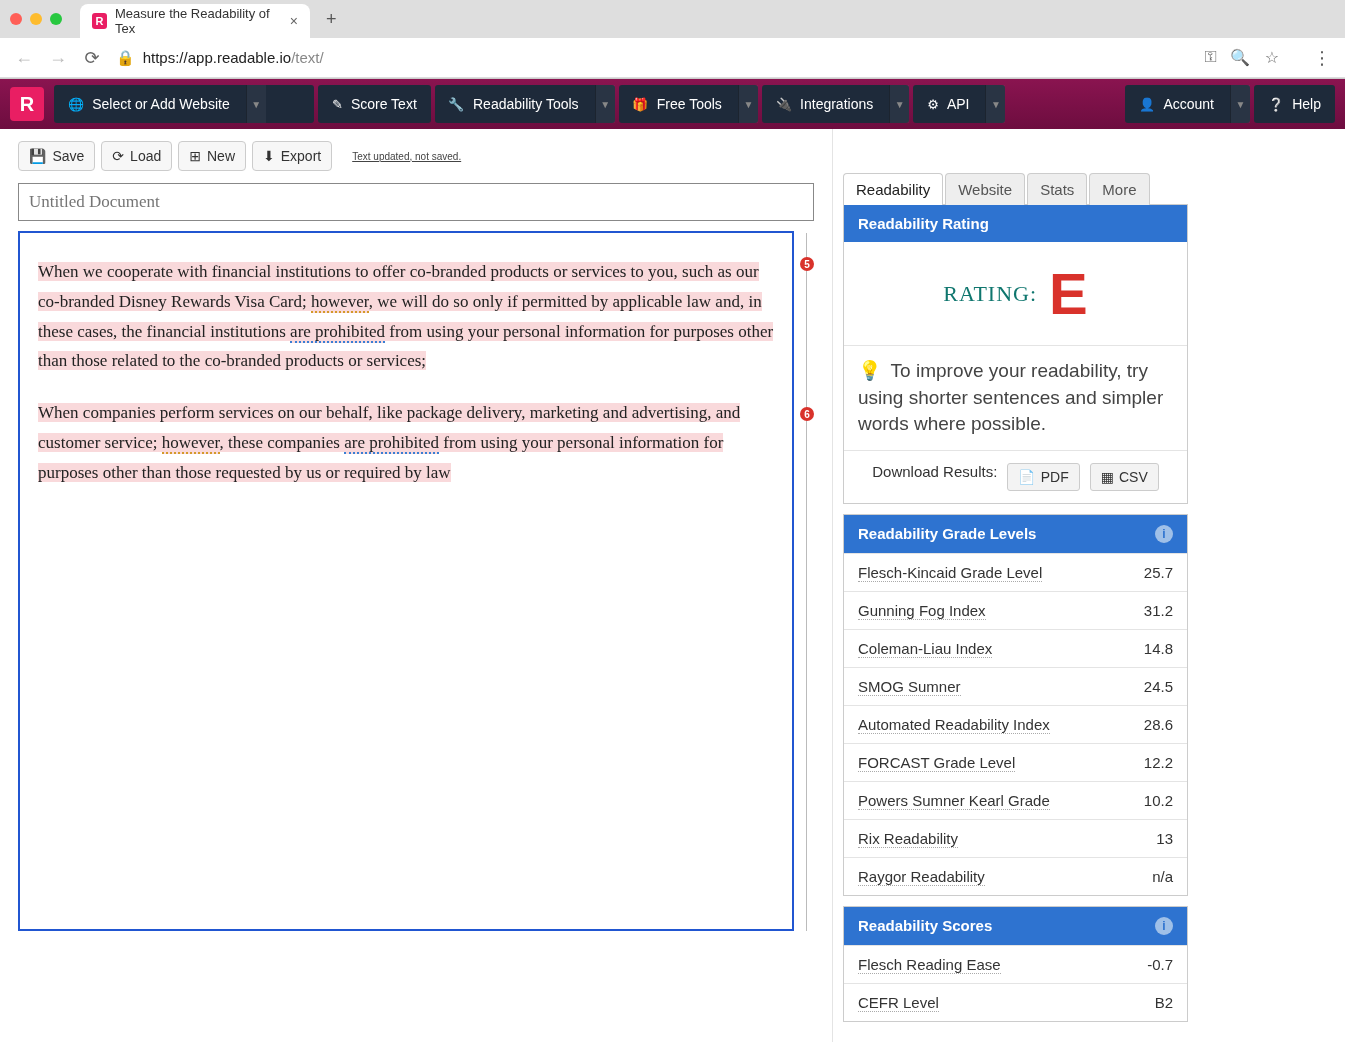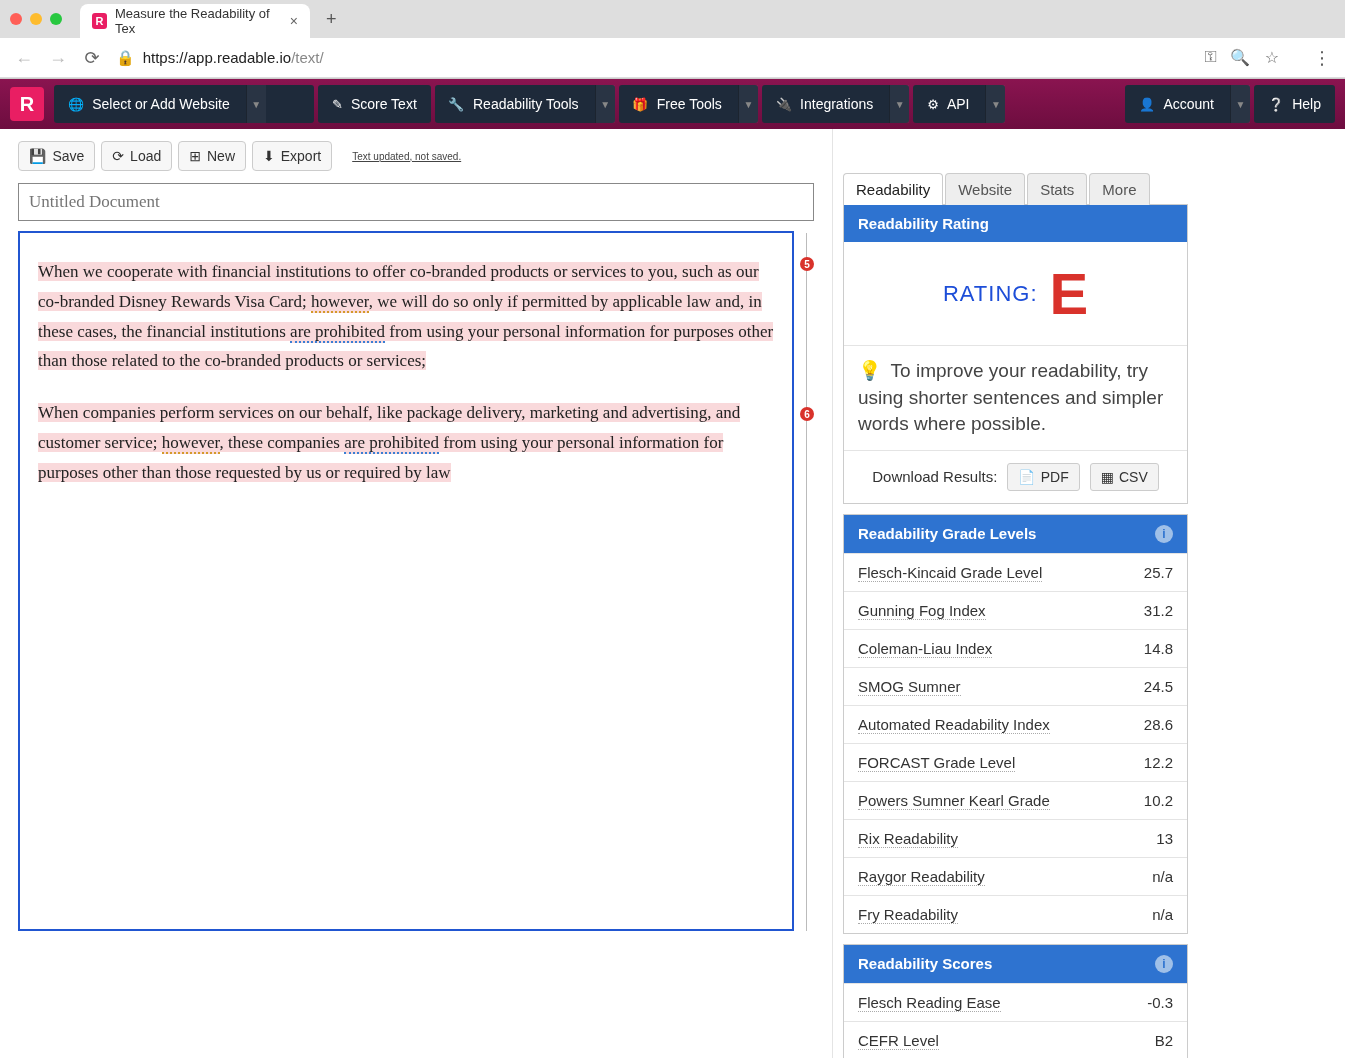--- a/index.html
+++ b/index.html
@@ -47,25 +47,25 @@
 .badge { position: absolute; left: 0; width: 14px; height: 14px; border-radius: 50%; background: #d9322b; color: #fff; font-size: 10px; display: flex; align-items: center; justify-content: center; font-weight: bold; }
 
 .side-pane { width: 370px; padding: 10px 14px 20px 10px; border-left: 1px solid #e4e4e4; }
 .tabs { display: flex; }
 .tab-pill { border: 1px solid #ccc; background: #eee; padding: 7px 12px; font-size: 15px; color: #555; border-bottom: none; border-radius: 4px 4px 0 0; margin-right: 2px; margin-top: 34px; }
 .tab-pill.active { background: #fff; color: #222; position: relative; z-index: 2; }
 .panel { border: 1px solid #ccc; margin-top: -1px; }
 .panel-head { background: #2e73d0; color: #fff; font-weight: bold; padding: 10px 14px; font-size: 15px; display: flex; align-items: center; }
 .panel-head .info-ico { margin-left: auto; background: #9fc0e8; color: #2e73d0; width: 18px; height: 18px; border-radius: 50%; display: flex; align-items: center; justify-content: center; font-size: 12px; font-weight: bold; }
 .rating-box { padding: 18px; text-align: center; }
-.rating-label { font-size: 22px; color: #1d4ed8; letter-spacing: 1px; vertical-align: middle; }
+.rating-label { font-size: 22px; color: #0f766e; letter-spacing: 1px; vertical-align: middle; font-family: Liberation Serif, serif; }
 .rating-letter { font-size: 58px; color: #d9322b; font-weight: bold; vertical-align: middle; margin-left: 8px; font-family: Arial, sans-serif; }
 .tip-row { border-top: 1px solid #e4e4e4; padding: 12px 14px; font-size: 19px; color: #444; line-height: 1.4; }
 .bulb { margin-right: 4px; }
-.dl-row { border-top: 1px solid #e4e4e4; padding: 12px 14px; text-align: center; font-size: 15px; color: #333; display: flex; align-items: center; justify-content: center; gap: 10px; }
+.dl-row { border-top: 1px solid #e4e4e4; padding: 12px 14px; text-align: center; font-size: 15px; color: #333; display: flex; justify-content: center; gap: 10px; }
 .dl-btn { border: 1px solid #ccc; background: #f3f3f3; padding: 5px 10px; border-radius: 3px; display: inline-flex; align-items: center; gap: 5px; font-size: 14px; }
 
 .score-table { width: 100%; border-collapse: collapse; }
 .score-table td { border-top: 1px solid #e4e4e4; padding: 10px 14px; font-size: 15px; color: #333; }
 .score-table td:last-child { text-align: right; width: 80px; }
 .metric-name { border-bottom: 1px dotted #aaa; }
 </style>
 </head>
 <body>
 
@@ -252,38 +252,34 @@
               <td>10.2</td>
             </tr>
             <tr>
               <td><span class="metric-name">Rix Readability</span></td>
               <td>13</td>
             </tr>
             <tr>
               <td><span class="metric-name">Raygor Readability</span></td>
               <td>n/a</td>
             </tr>
-            <tr>
-              <td><span class="metric-name">Fry Readability</span></td>
-              <td>n/a</td>
-            </tr>
           </tbody>
       </table>
     </div>
 
     <div class="panel" style="margin-top:10px">
       <div class="panel-head">
         <span>Readability Scores</span>
         <span class="info-ico">i</span>
       </div>
       <table class="score-table">
         <tbody id="scores-body">
             <tr>
               <td><span class="metric-name">Flesch Reading Ease</span></td>
-              <td>-0.3</td>
+              <td>-0.7</td>
             </tr>
             <tr>
               <td><span class="metric-name">CEFR Level</span></td>
               <td>B2</td>
             </tr>
           </tbody>
       </table>
     </div>
   </div>
 </div>

